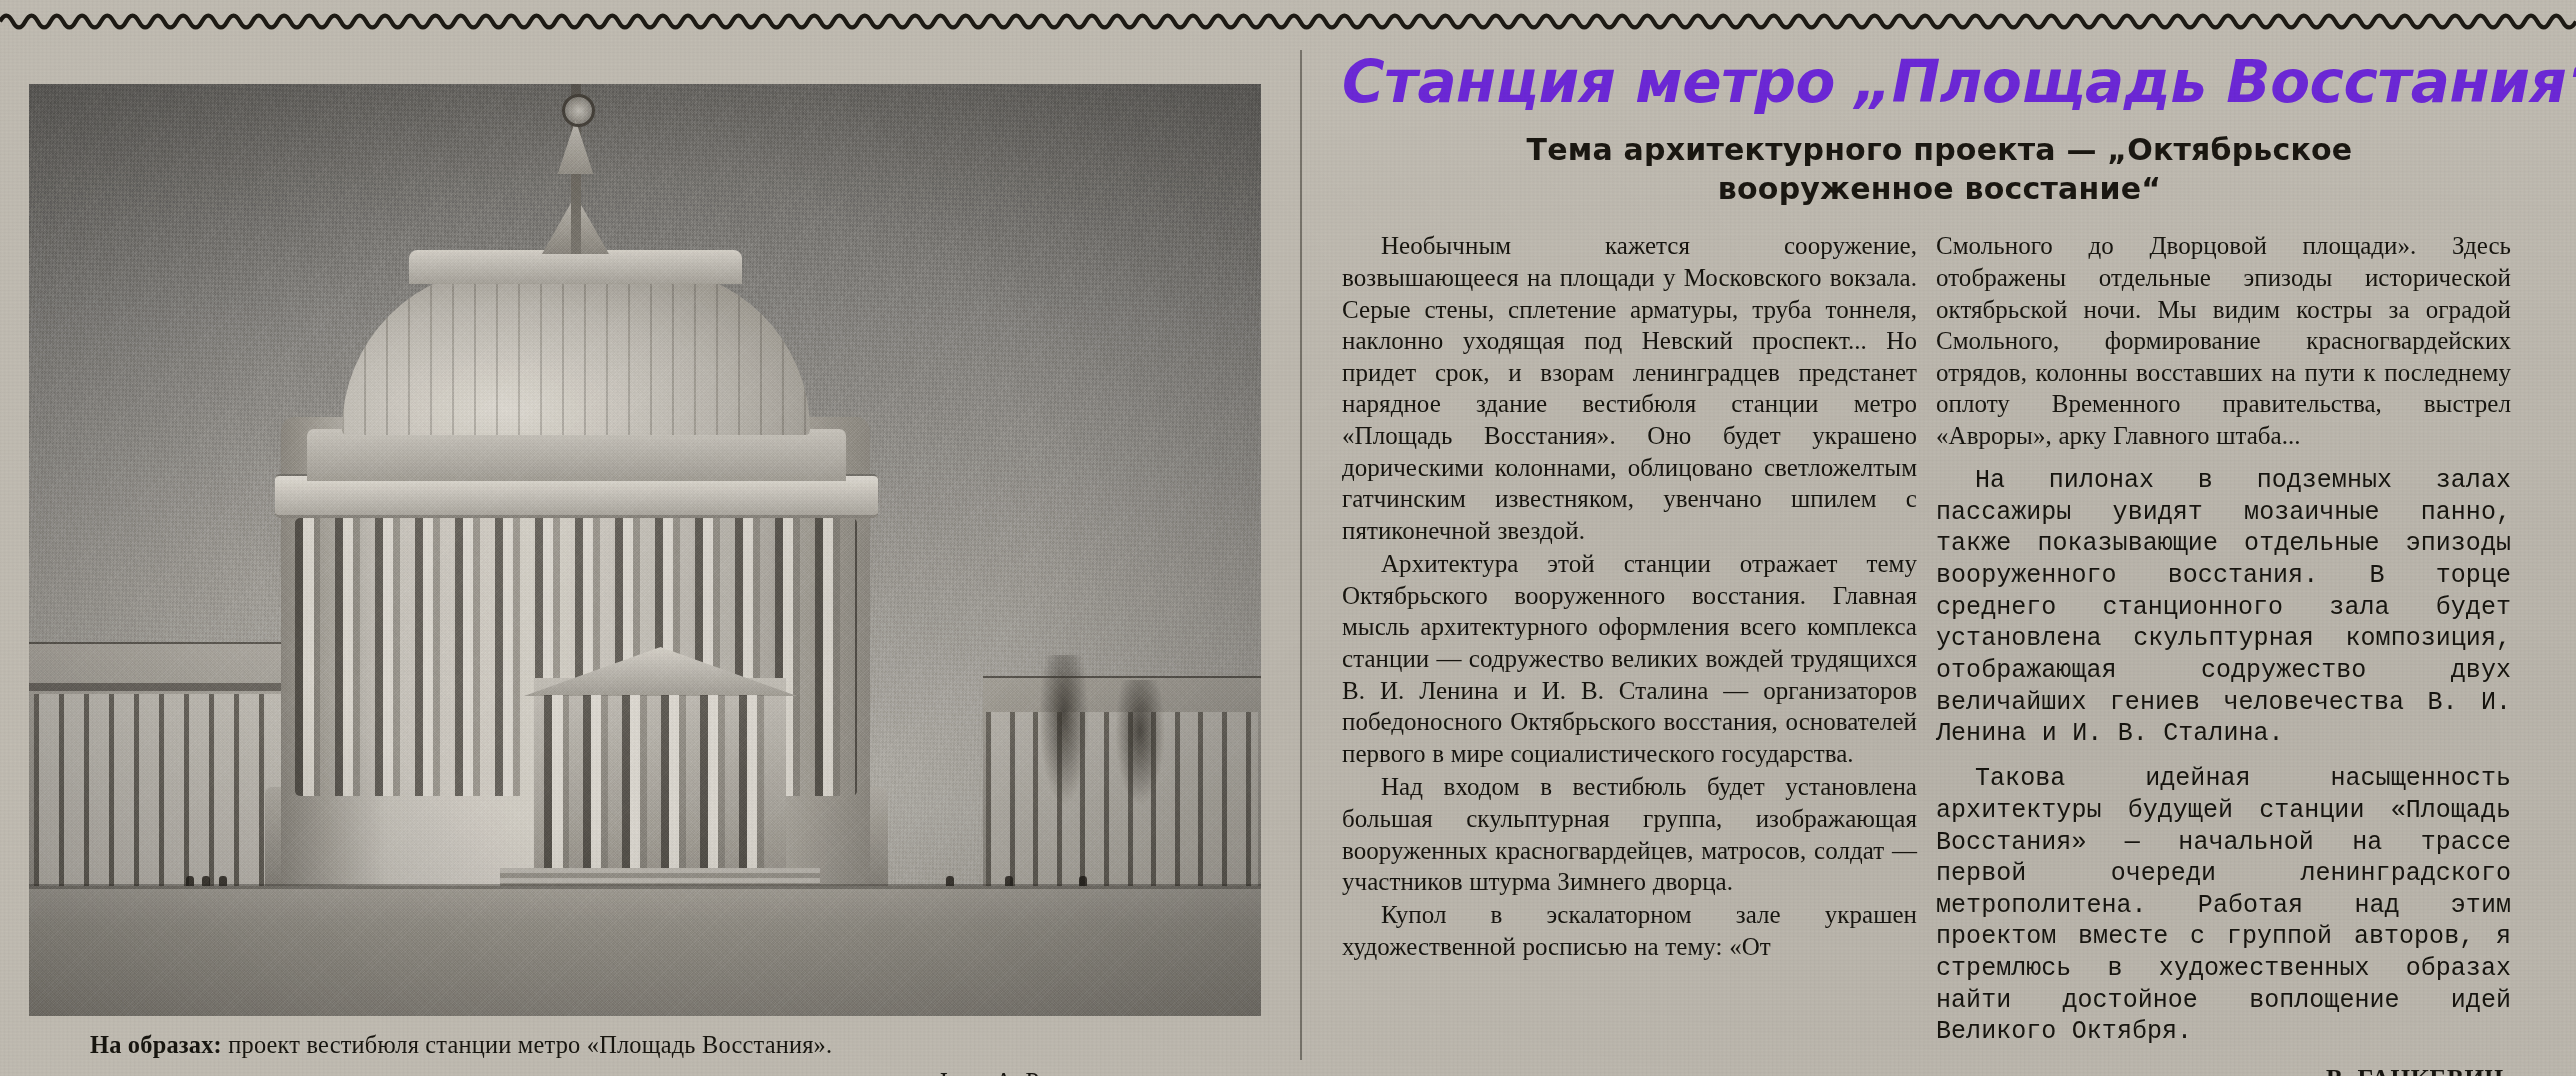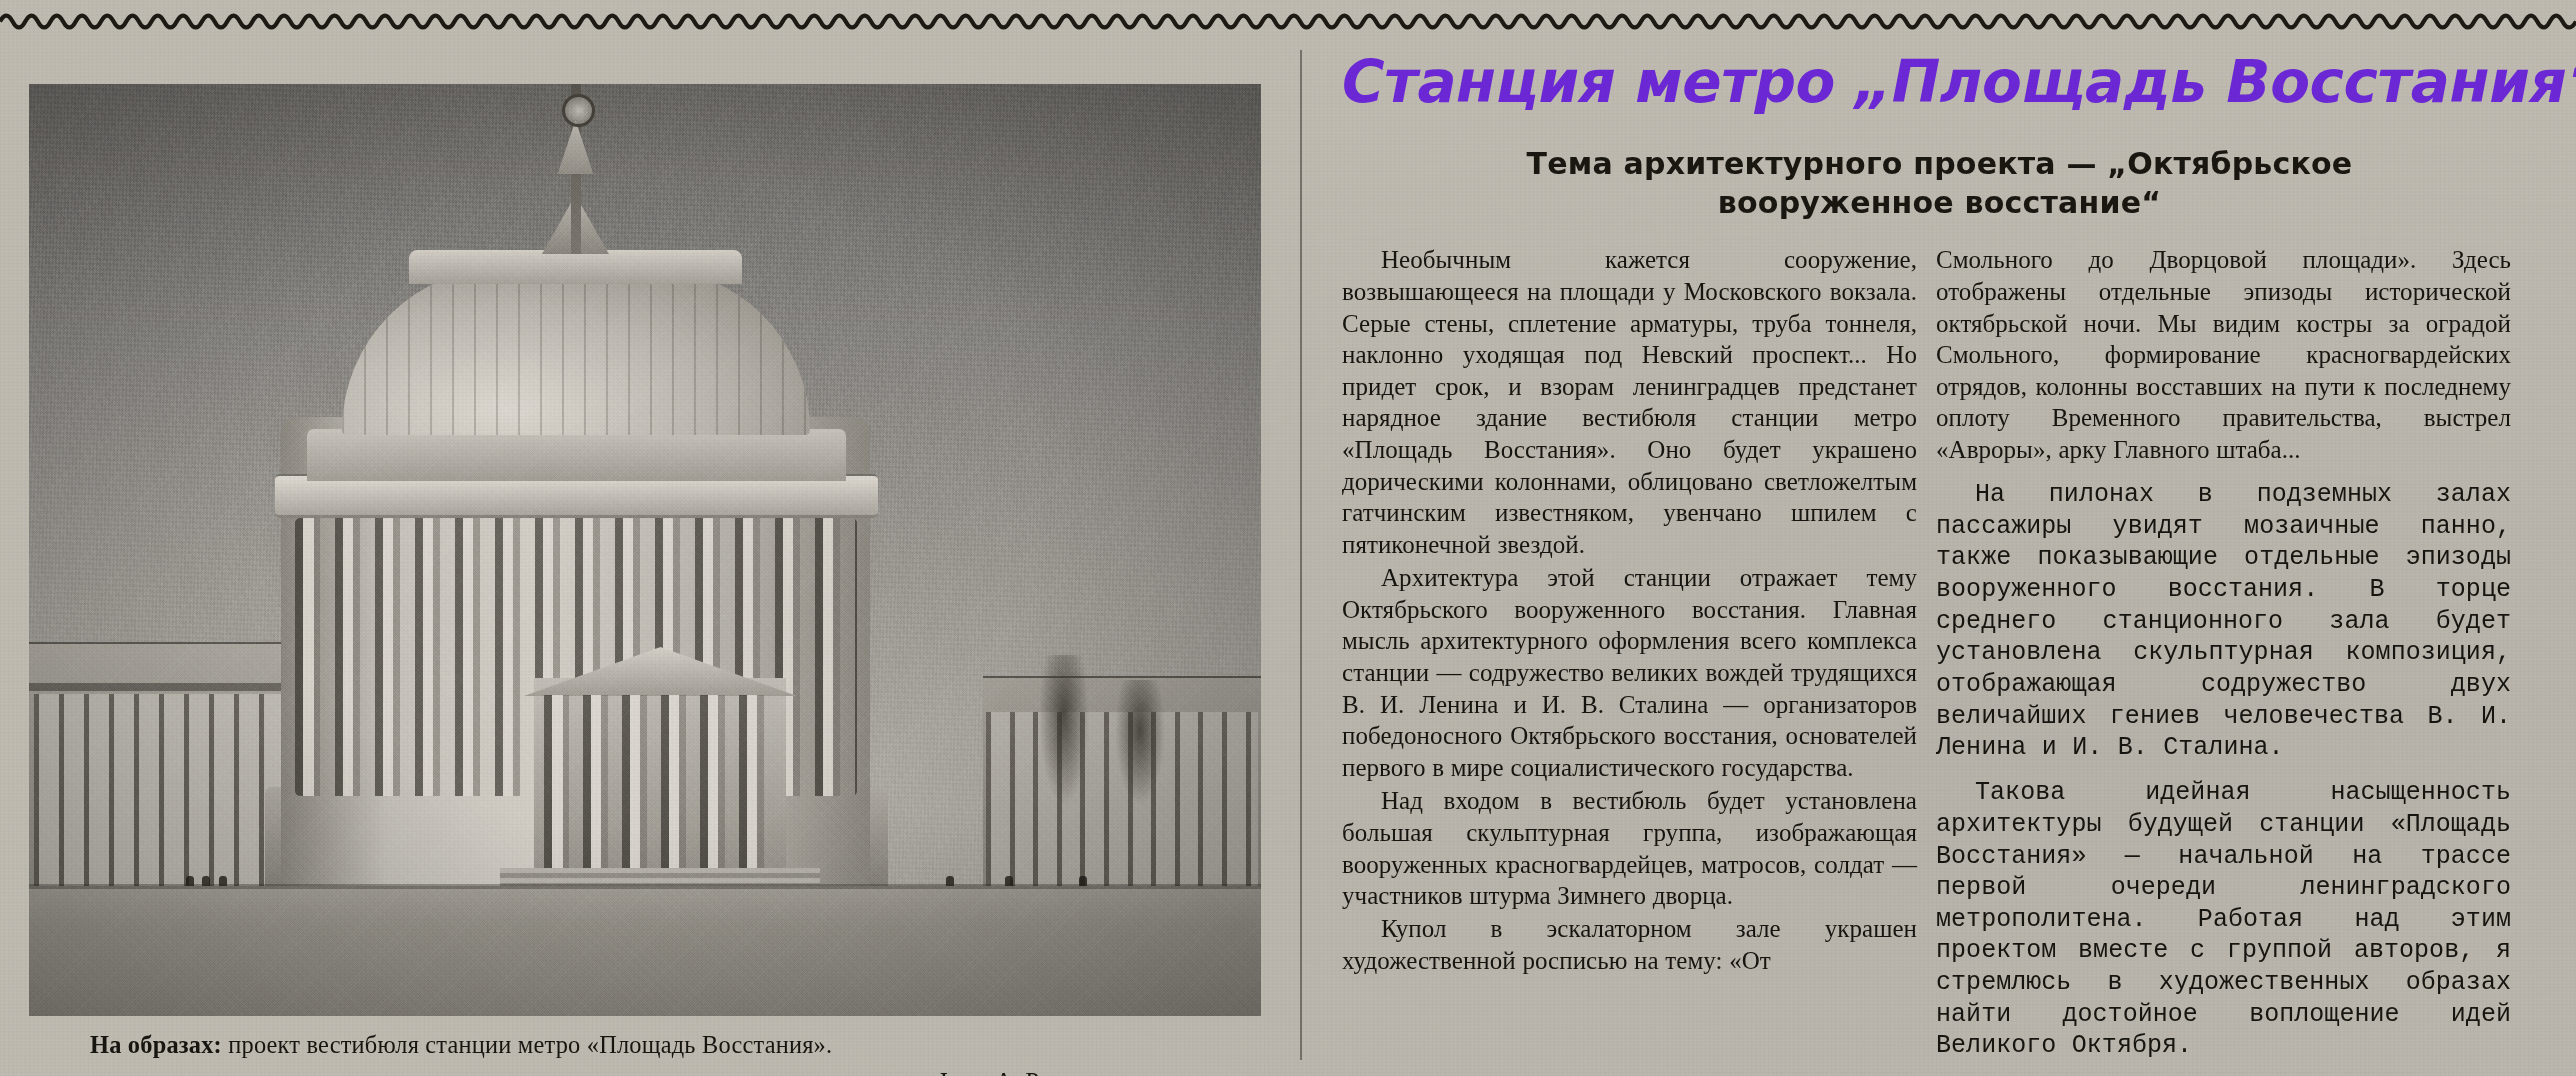--- a/index.html
+++ b/index.html
@@ -92,21 +92,21 @@
     font-weight: 700;
     font-style: italic;
     font-size: 58px;
     line-height: 1.06;
     text-align: center;
     letter-spacing: -0.4px;
     color: #6d28d9;
     white-space: nowrap;
   }
   .subhead {
-    margin-top: 32px;
+    margin-top: 18px;
     font-family: "DejaVu Sans", sans-serif;
     font-weight: 700;
     font-size: 30px;
     line-height: 1.28;
     text-align: center;
     letter-spacing: 0.2px;
     color: #1a1711;
   }
   .columns {
     display: flex;

